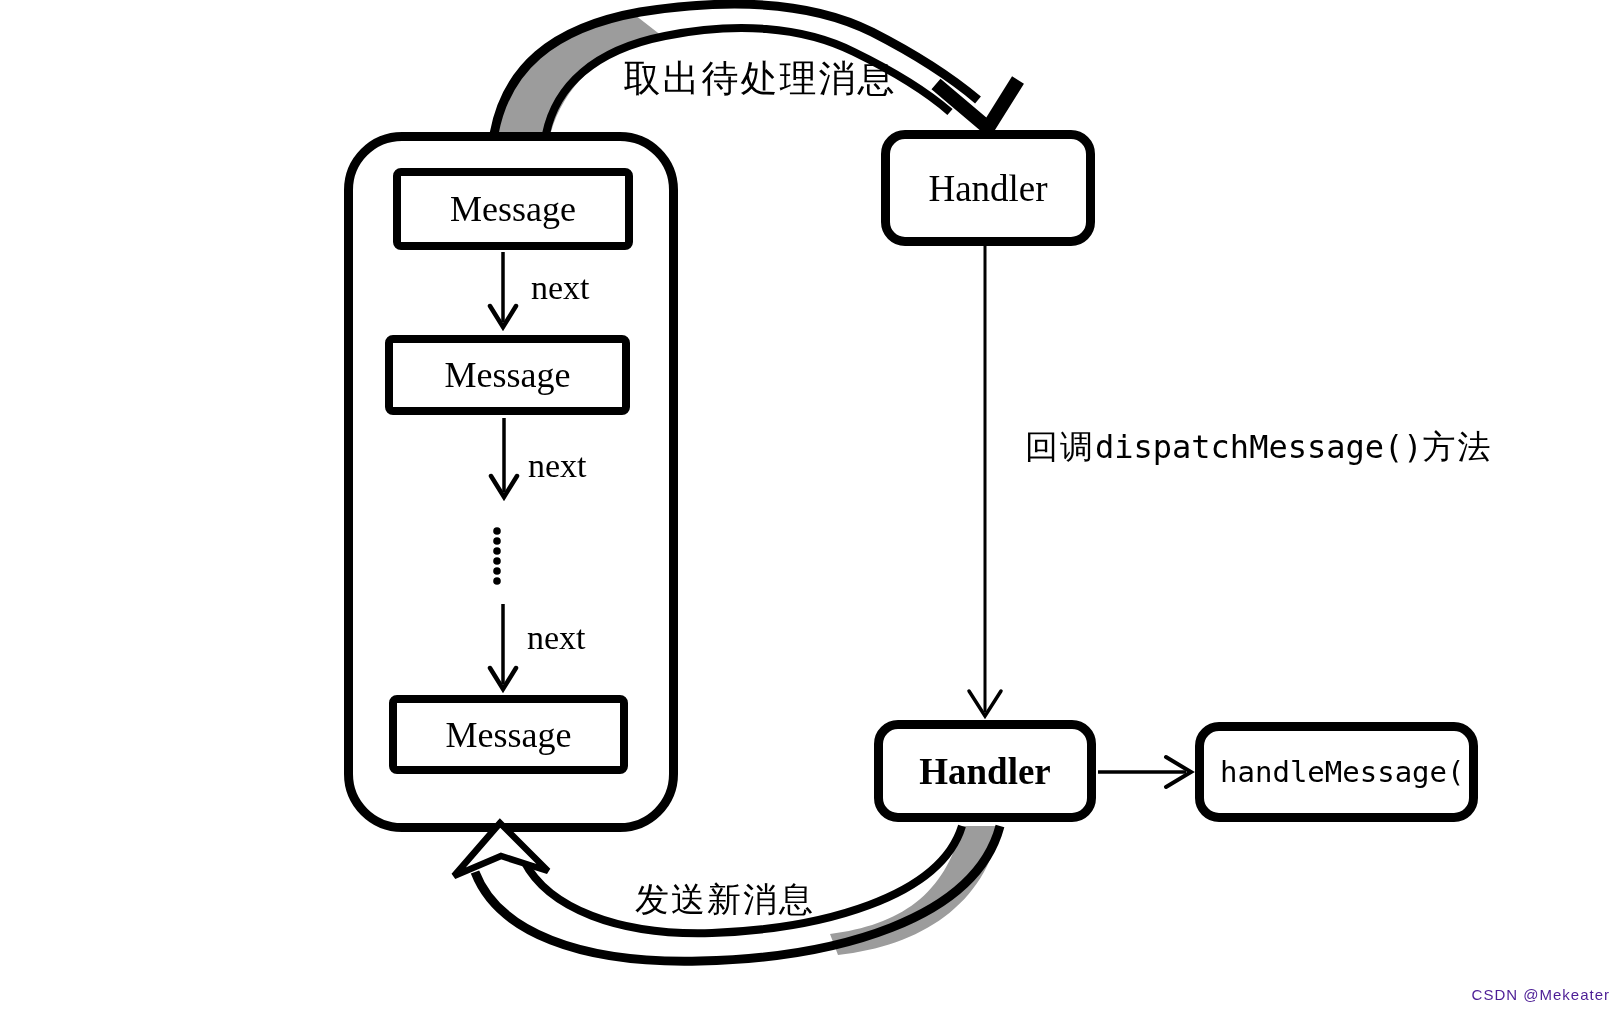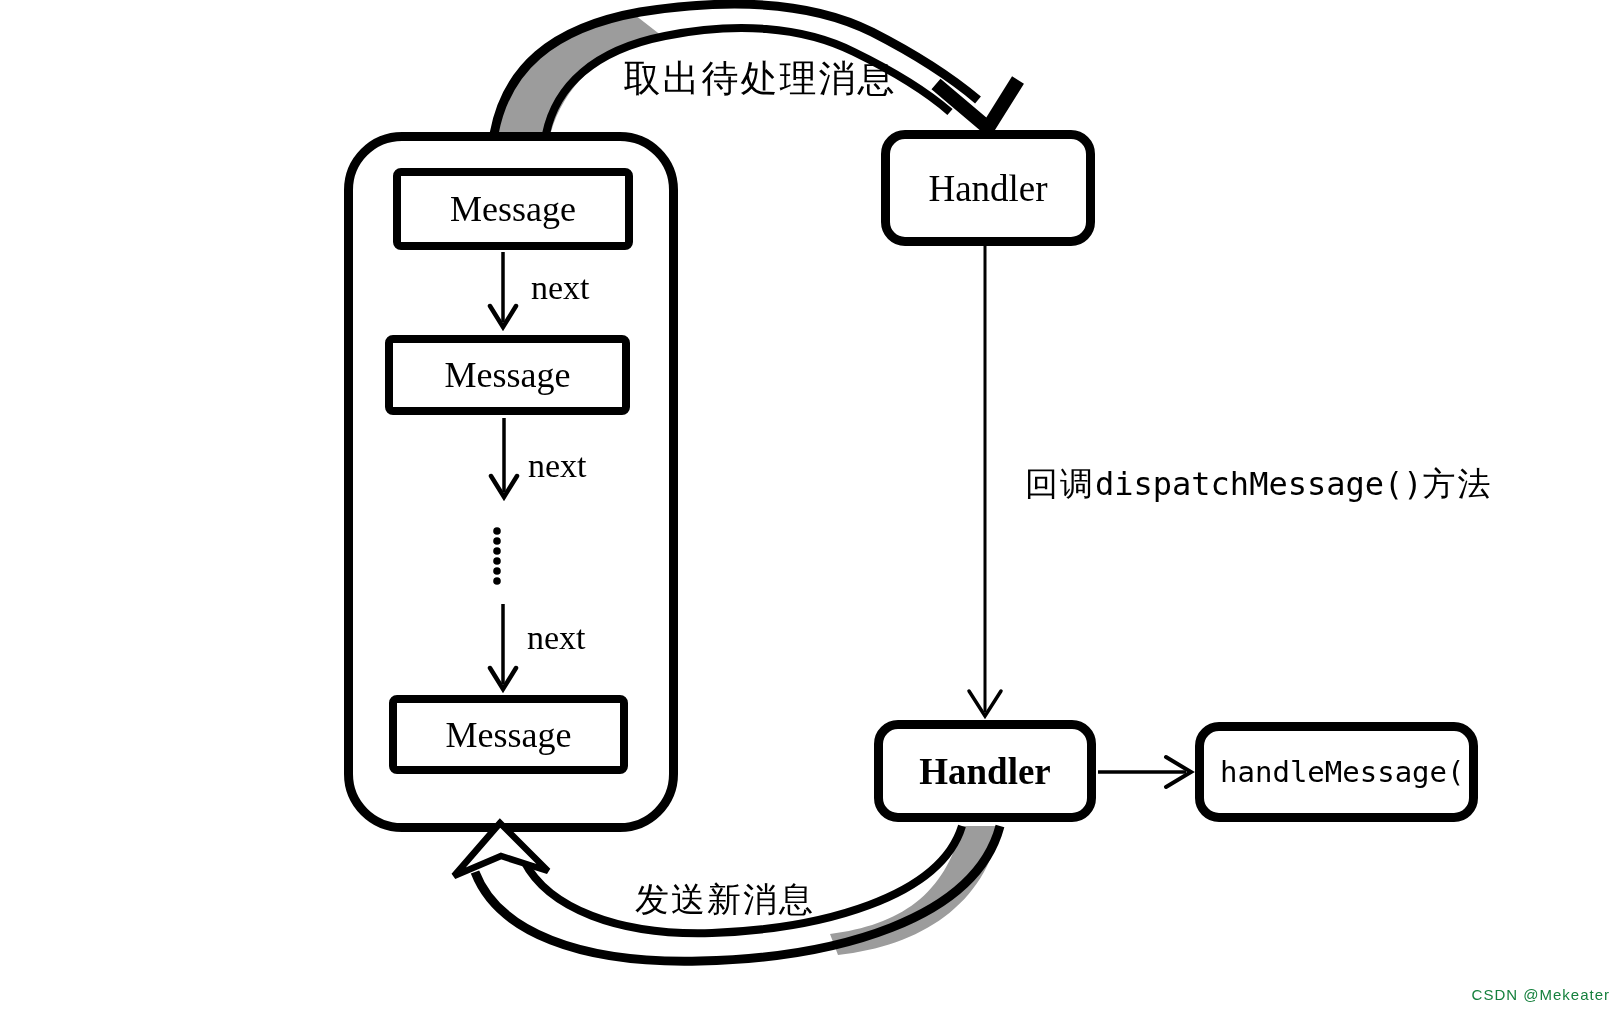--- a/index.html
+++ b/index.html
@@ -28,24 +28,24 @@
                font-family:"DejaVu Sans Mono", monospace; font-size:29px;padding-left:29px; }
   .lbl { position:absolute; line-height:1.15; white-space:nowrap; }
   .mq-label { left:88px; top:414px; width:240px; text-align:center; font-size:37px; }
   .next-lbl { font-size:34px; }
   .next1 { left:531px; top:268px; }
   .next2 { left:528px; top:446px; }
   .next3 { left:527px; top:618px; }
   .cjk { font-size:37px; letter-spacing:2px; }
   .dequeue-lbl { left:560px; top:58px; width:400px; text-align:center; }
   .send-lbl { left:565px; top:880px; width:320px; text-align:center; font-size:34px; }
-  .dispatch-lbl { left:1025px; top:466px; font-size:33px; }
+  .dispatch-lbl { left:1025px; top:429px; font-size:33px; }
   .dispatch-lbl .code { font-family:"DejaVu Sans Mono", monospace; font-size:32px; letter-spacing:0; }
   .watermark { position:absolute; right:8px; top:986px; font-size:15px;
-               color:#15803d; font-family:"Liberation Sans", sans-serif; letter-spacing:1px; }
+               color:#4c1d95; font-family:"Liberation Sans", sans-serif; letter-spacing:1px; }
   .arrow-layer { position:absolute; left:0; top:0; pointer-events:none; }
 </style>
 </head>
 <body>
 
 <div class="canvas">
 
   <div class="mq-container"></div>
 
   <div class="box msg1">

